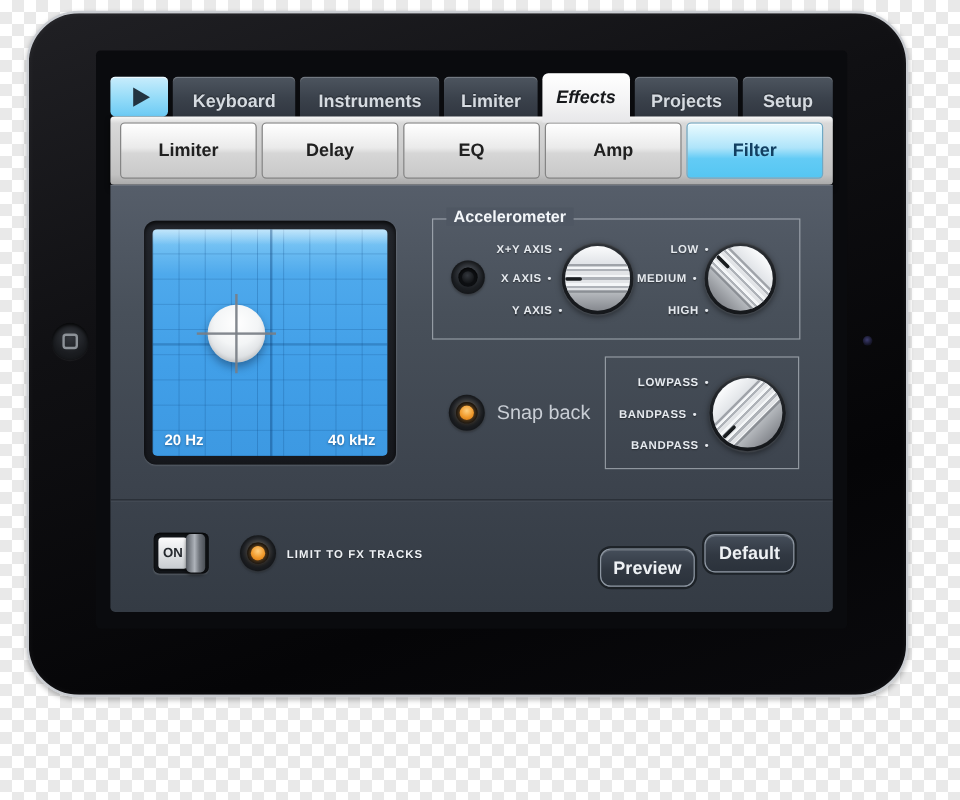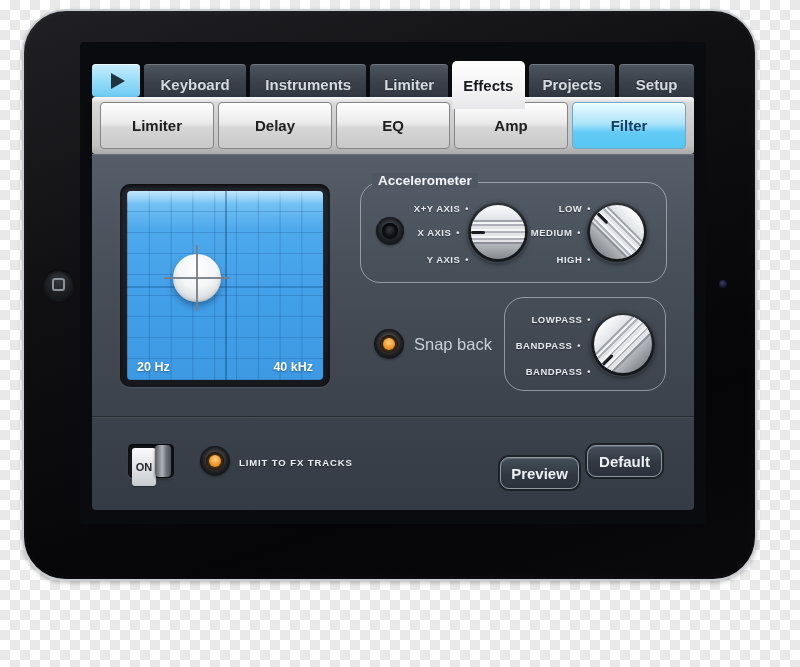--- a/index.html
+++ b/index.html
@@ -43,23 +43,23 @@
   .tabbar{position:absolute;left:0;top:0;width:602px;height:41px;display:flex;gap:4px;align-items:flex-start;}
   .tab{
     margin-top:3px;height:41px;border-radius:4px 4px 0 0;
     background:linear-gradient(180deg,#4d555f 0%,#3a414b 45%,#2c323b 100%);
     box-shadow:inset 0 1px 0 rgba(255,255,255,.22);
     color:#d6dbe1;font-size:15px;font-weight:bold;
     display:flex;align-items:center;justify-content:center;
     text-shadow:0 -1px 1px rgba(0,0,0,.45);cursor:pointer;
   }
   .tab.selected{
-    margin-top:0;height:48px;border-radius:5px 5px 0 0;z-index:5;
+    margin-top:0;height:41px;border-radius:5px 5px 0 0;z-index:5;
     background:linear-gradient(180deg,#ffffff 0%,#f3f3f4 60%,#e7e7e9 100%);
-    color:#17191c;text-shadow:none;
+    color:#17191c;text-shadow:none;font-style:italic;
   }
   .tab.play{
     flex:0 0 48px;margin-top:3px;height:33px;border-radius:4px;
     background:linear-gradient(180deg,#c9edfc 0%,#93dbf8 55%,#6ccaf4 100%);
     box-shadow:inset 0 1px 0 rgba(255,255,255,.7);
   }
   .play-tri{
     width:0;height:0;border-top:8px solid transparent;border-bottom:8px solid transparent;
     border-left:14px solid #223340;margin-left:4px;
   }
@@ -114,21 +114,21 @@
     background:radial-gradient(circle at 50% 32%,#ffffff 0%,#f3f5f6 45%,#dadde0 75%,#c3c7cb 100%);
     box-shadow:0 4px 7px rgba(0,10,30,.35), inset 0 -2px 3px rgba(0,0,0,.1);cursor:grab;
   }
   .cross-h{position:absolute;left:37px;top:86px;width:66px;height:2px;background:#787e85;opacity:.92;}
   .cross-v{position:absolute;left:69px;top:54px;width:2px;height:66px;background:#787e85;opacity:.92;}
   .pad-label{position:absolute;bottom:6px;font-size:12.5px;font-weight:bold;color:#ffffff;
     text-shadow:0 1px 2px rgba(0,30,60,.45);}
   .pad-label.left{left:10px;margin-top:32px;} .pad-label.right{right:10px;}
 
   
-  .groupbox{position:absolute;border:1px solid rgba(226,232,238,.5);border-radius:20px;}
+  .groupbox{position:absolute;border:1px solid rgba(226,232,238,.5);border-radius:0;}
   .groupbox.accel{left:268px;top:28px;width:305px;height:99px;}
   .groupbox.ftype{left:412px;top:143px;width:160px;height:92px;}
   .legend{
     position:absolute;top:-10px;left:11px;padding:0 6px;background:#4f5763;
     color:#f3f6f9;font-size:13.5px;font-weight:bold;white-space:nowrap;
   }
   .opt{
     position:absolute;font-size:9.5px;font-weight:bold;color:#e6eaef;letter-spacing:.5px;
     white-space:nowrap;text-shadow:0 1px 1px rgba(0,0,0,.4);
   }
@@ -163,21 +163,21 @@
   .led.off::after{background:radial-gradient(circle at 45% 35%,#33373d 0%,#141619 70%);}
 
   .snap-label{position:absolute;left:322px;top:181px;font-size:16.5px;color:#c9ced5;}
 
   
   .switch{
     position:absolute;left:36px;top:290px;width:46px;height:34px;border-radius:5px;cursor:pointer;
     background:#14171b;box-shadow:0 1px 1px rgba(255,255,255,.12), inset 0 1px 3px rgba(0,0,0,.9);
   }
   .switch-key{
-    position:absolute;left:4px;top:4px;width:24px;height:38px;border-radius:3px;
+    position:absolute;left:4px;top:4px;width:24px;height:26px;border-radius:3px;
     background:linear-gradient(180deg,#fbfbfc 0%,#c8ccd0 100%);
     color:#24282d;font-size:11px;font-weight:bold;display:flex;align-items:center;justify-content:center;
     box-shadow:0 1px 1px rgba(0,0,0,.4);
   }
   .switch-lever{
     position:absolute;right:3px;top:1px;width:16px;height:32px;border-radius:4px;
     background:linear-gradient(90deg,#565b62 0%,#aeb3ba 45%,#6f747b 70%,#4a4f55 100%);
     box-shadow:0 2px 3px rgba(0,0,0,.55);
   }
   .limit-label{position:absolute;left:147px;top:303px;font-size:9.5px;font-weight:bold;

